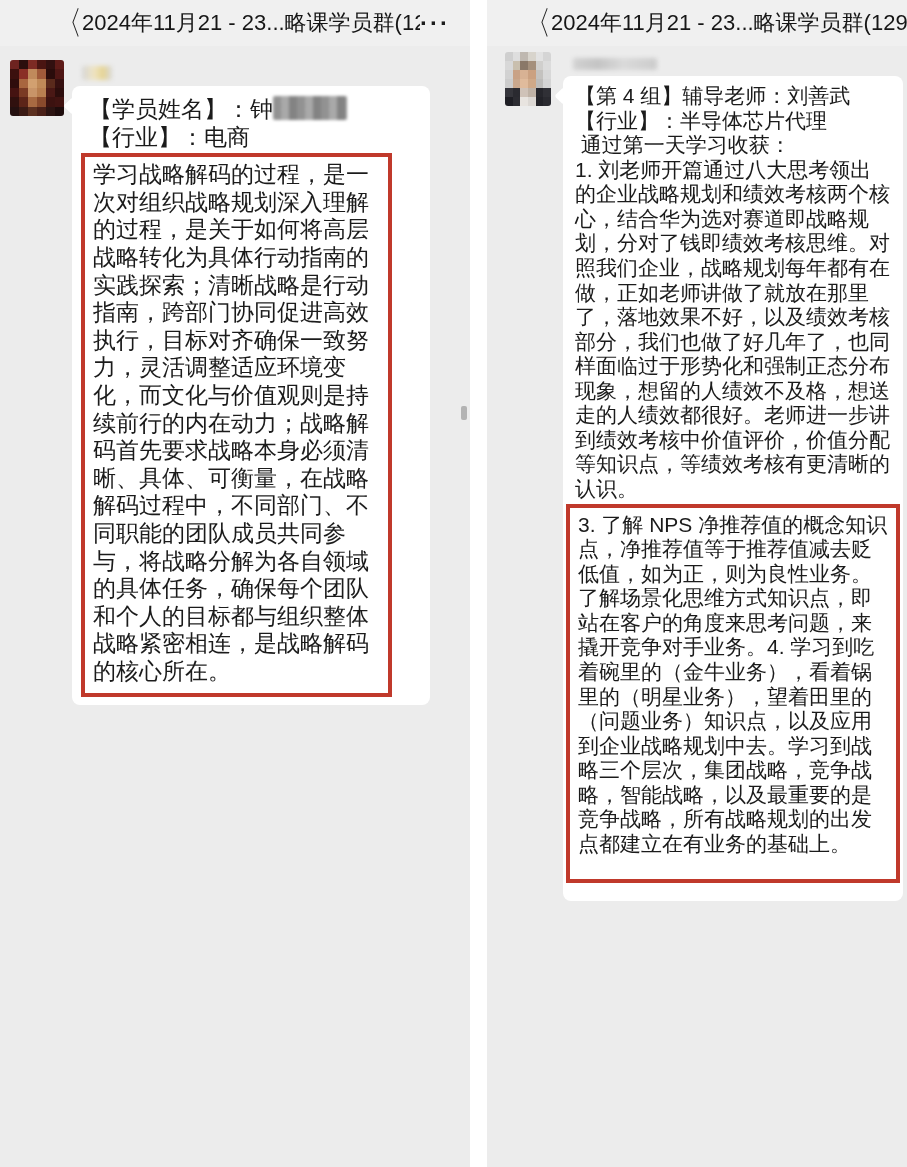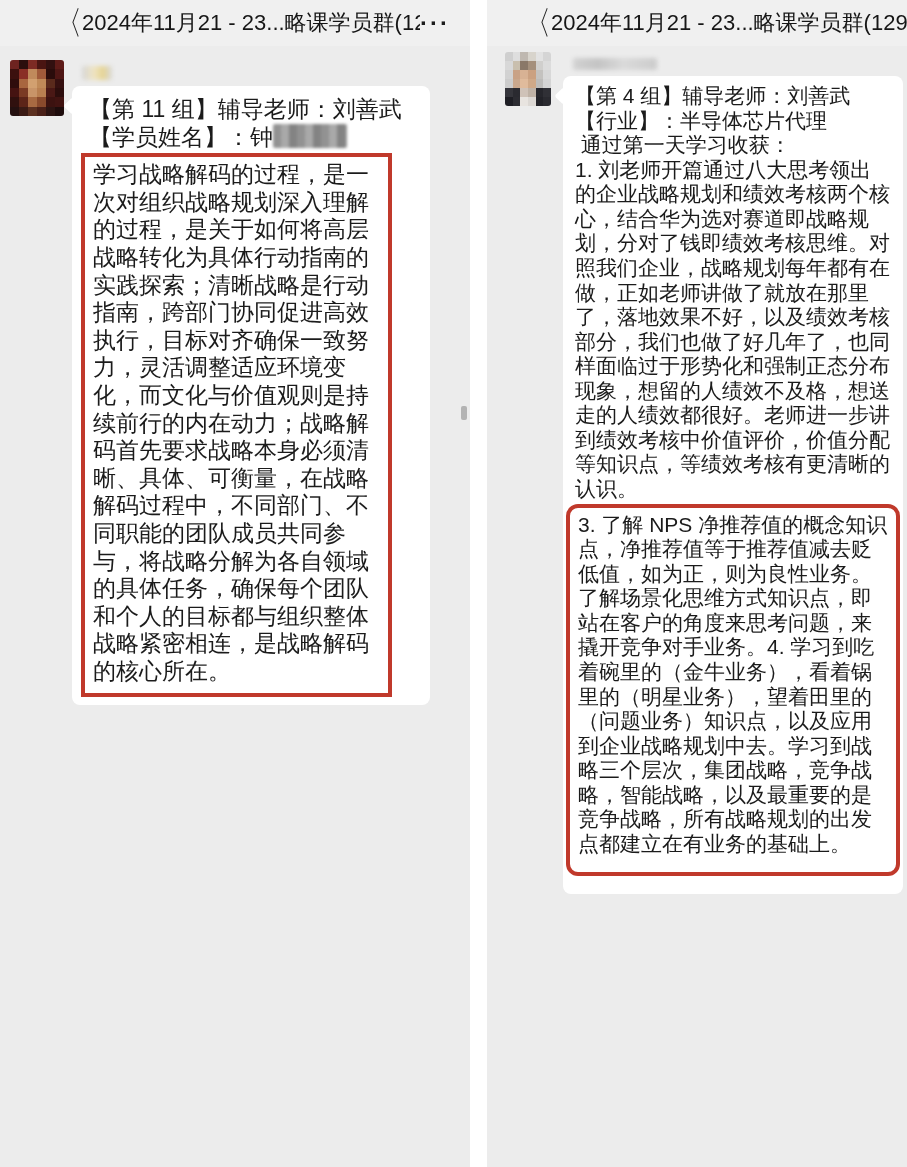--- a/index.html
+++ b/index.html
@@ -44,21 +44,21 @@
   .para { white-space:pre-wrap; word-break:break-all; }
 
   .inline-blur { display:inline-block; vertical-align:-3px; border-radius:2px; filter:blur(1.5px);
       background:repeating-linear-gradient(90deg,#b9b9b9 0 8px,#d6d6d6 8px 16px,#a6a6a6 16px 24px),
                  linear-gradient(#c9c9c9,#c9c9c9); background-blend-mode:multiply; }
   .panel.left  .inline-blur { width:74px; height:24px; }
   .panel.right .inline-blur { width:78px; height:22px; }
 
   .highlight { border:4px solid #c0392b; }
   .panel.left  .highlight { margin:2px 22px 0 -8px; padding:4px 6px 8px 8px; }
-  .panel.right .highlight { margin:2px -9px 12px -9px; padding:5px 7px 16px 8px;border-radius:12px; }
+  .panel.right .highlight { margin:2px -9px 12px -9px; padding:5px 7px 23px 8px; }
 
   .scroll-thumb { position:absolute; right:3px; top:406px; width:6px; height:14px;
       background:#b3b3b3; border-radius:2px; }
 </style>
 </head>
 <body>
 
 <div class="canvas">
 
   <section class="panel left" style="background: rgb(236, 236, 236);">
@@ -103,22 +103,22 @@
         <rect x="0" y="5" width="1" height="1" fill="#241010"></rect>
           <rect x="1" y="5" width="1" height="1" fill="#3a1a14"></rect>
           <rect x="2" y="5" width="1" height="1" fill="#5c3020"></rect>
           <rect x="3" y="5" width="1" height="1" fill="#4a2018"></rect>
           <rect x="4" y="5" width="1" height="1" fill="#2c1412"></rect>
           <rect x="5" y="5" width="1" height="1" fill="#1e0c0c"></rect>
       </svg>
       <div class="msg-col">
         <span class="name-blur"></span>
         <div class="bubble">
-          <div class="para">【第 11 组】辅导老师：刘善武</div>
           <div class="para"><span>【学员姓名】：钟</span><span class="inline-blur"></span></div>
+          <div class="para">【行业】：电商</div>
           <div class="para highlight" style="border-color: rgb(192, 57, 43);">学习战略解码的过程，是一次对组织战略规划深入理解的过程，是关于如何将高层战略转化为具体行动指南的实践探索；清晰战略是行动指南，跨部门协同促进高效执行，目标对齐确保一致努力，灵活调整适应环境变化，而文化与价值观则是持续前行的内在动力；战略解码首先要求战略本身必须清晰、具体、可衡量，在战略解码过程中，不同部门、不同职能的团队成员共同参与，将战略分解为各自领域的具体任务，确保每个团队和个人的目标都与组织整体战略紧密相连，是战略解码的核心所在。</div>
         </div>
       </div>
     </div>
 
     <div class="scroll-thumb"></div>
   </section>
 
   <div class="gap"></div>
 

